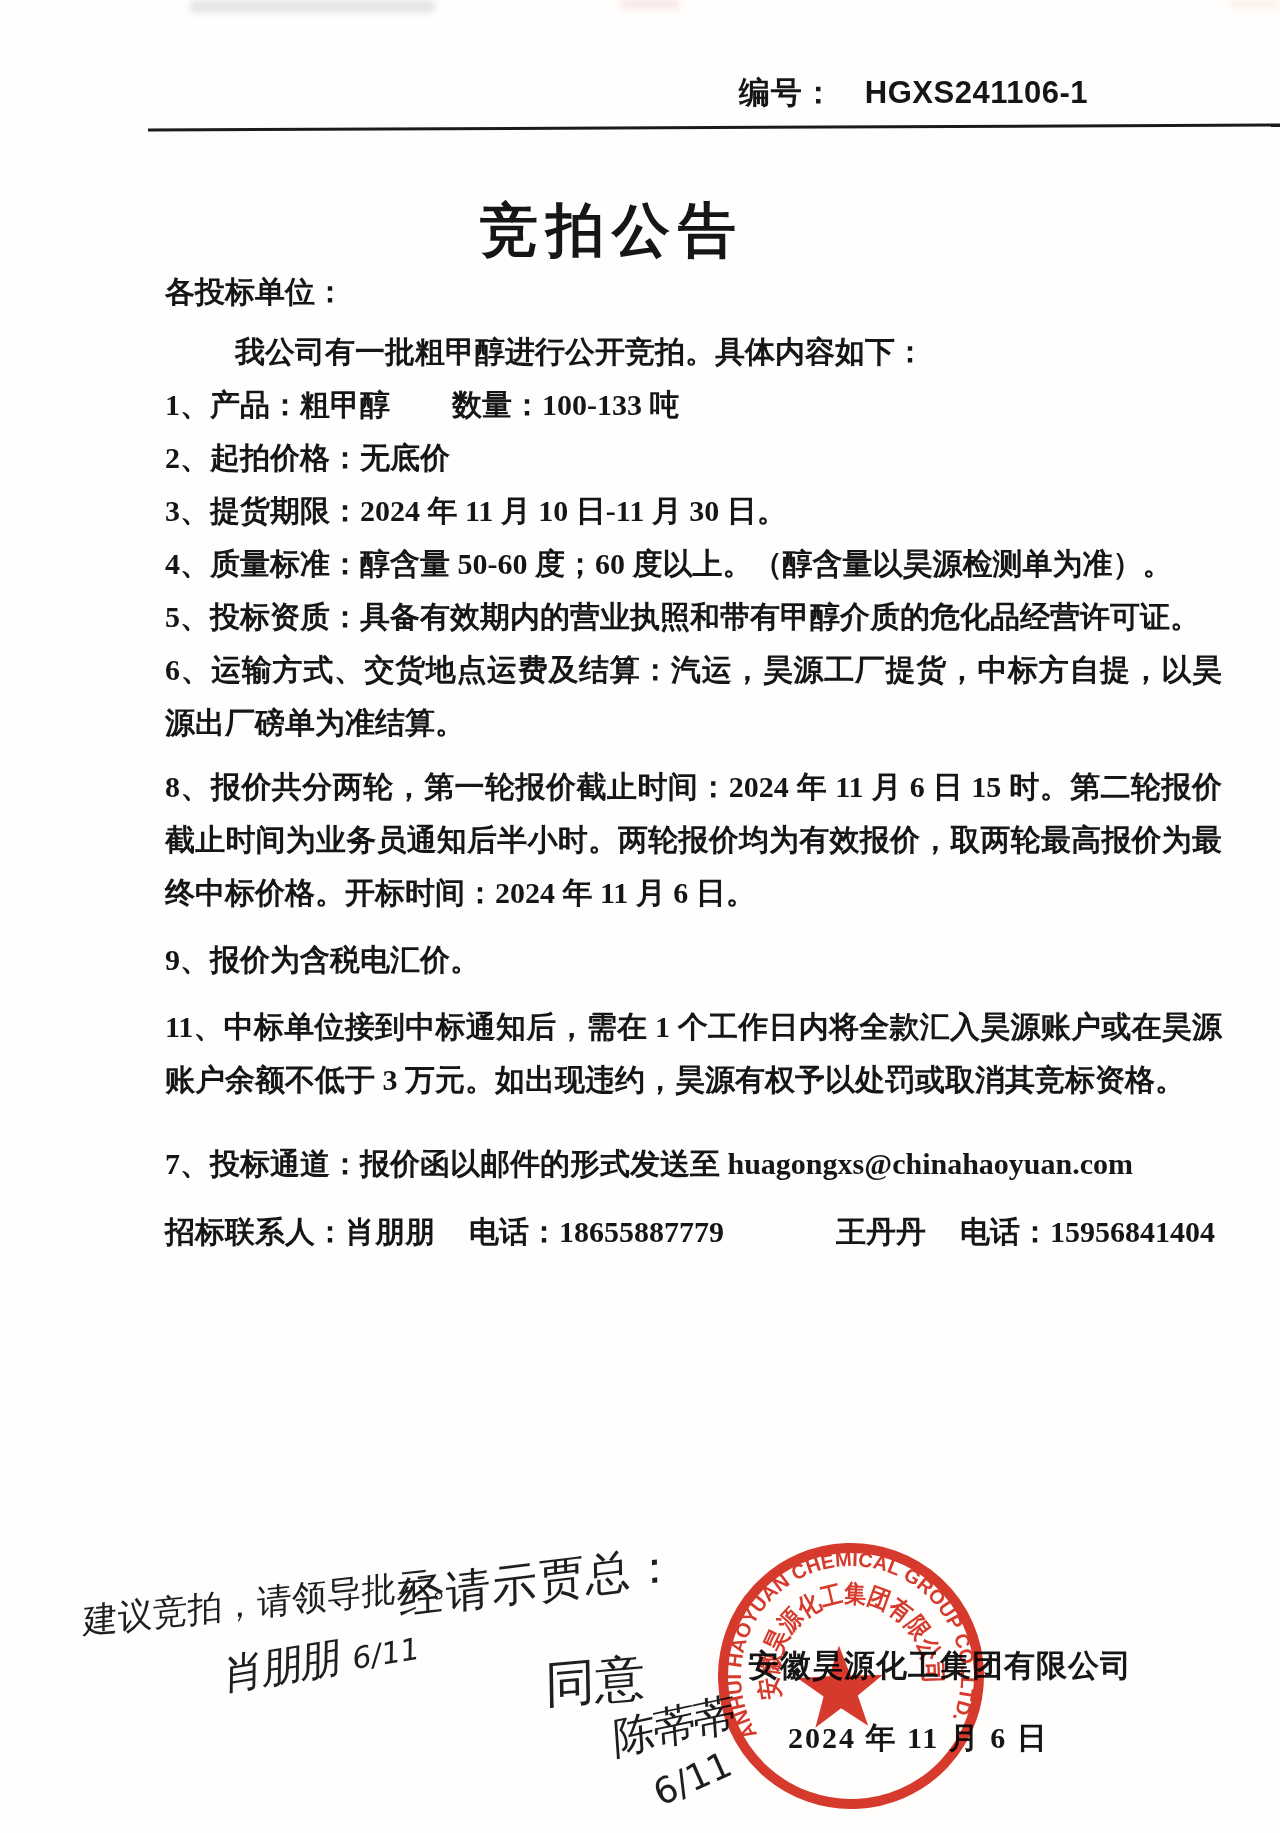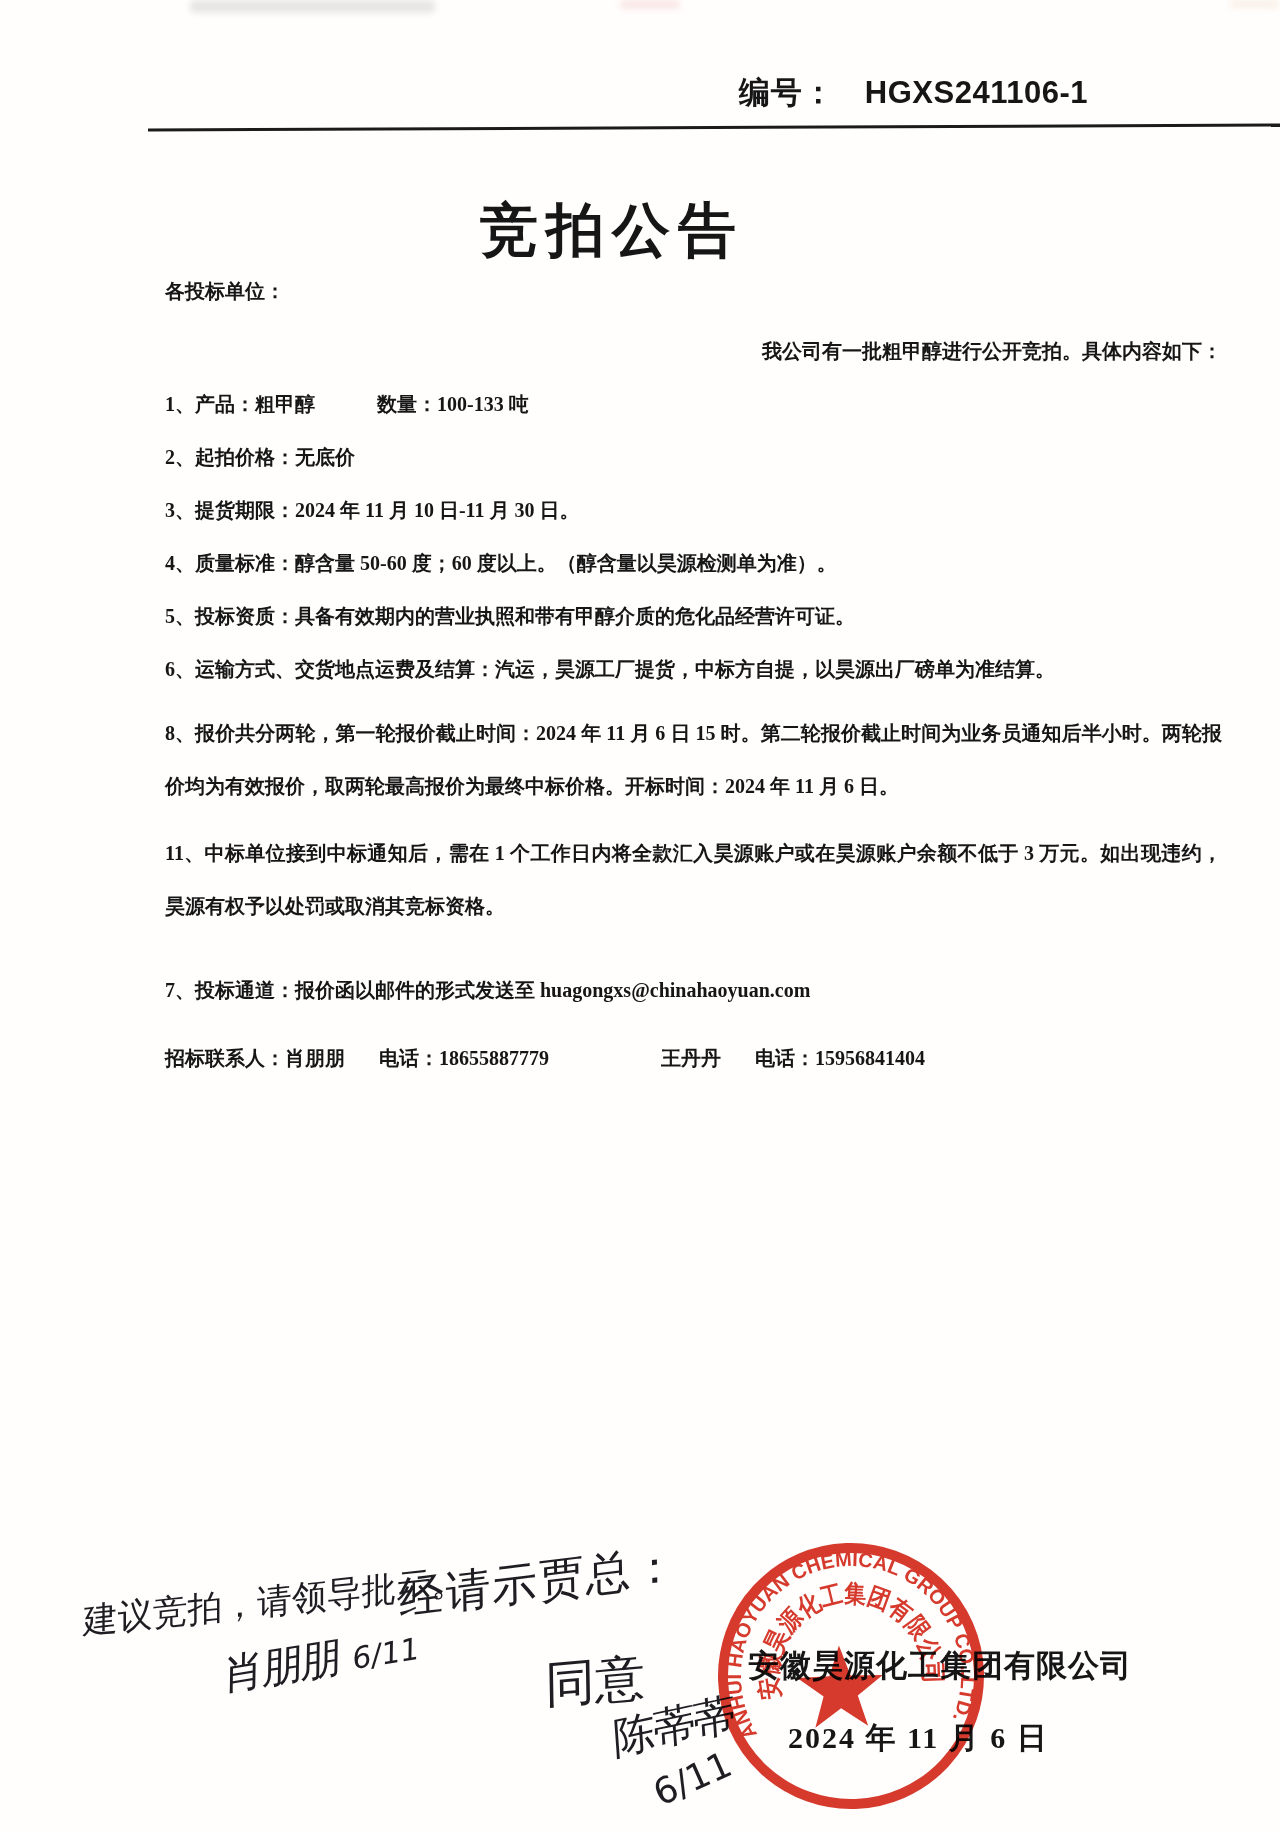--- a/index.html
+++ b/index.html
@@ -34,26 +34,26 @@
   .doc-title{
     position:absolute;top:198px;left:0;width:100%;
     margin:0;text-align:center;
     transform:translateX(-28px);
     font-family:"Liberation Sans","DejaVu Sans",sans-serif;
     font-weight:bold;font-size:58px;line-height:64px;letter-spacing:8px;
   }
 
   .content{
     position:absolute;top:265px;left:165px;width:1057px;
-    font-size:20px;font-weight:bold;line-height:53px;
+    font-size:30px;font-weight:bold;line-height:53px;
     text-align:justify;
   }
   .content p{margin:0;}
   .salutation{text-align:left;}
-  .intro{text-indent:70px;text-align:right;}
+  .intro{text-indent:70px;text-align:left;}
   .item1-spacer{display:inline-block;width:62px;}
   .g7{margin-top:7px !important;}
   .g11{margin-top:11px !important;}
   .g14{margin-top:14px !important;}
   .g15{margin-top:15px !important;}
   .g31{margin-top:31px !important;}
 
   .contacts{white-space:nowrap;text-align:left;}
   .contacts .sp-s{margin-left:34px;}
   .contacts .sp-l{margin-left:112px;}
@@ -111,20 +111,21 @@
     <p class="intro g7">我公司有一批粗甲醇进行公开竞拍。具体内容如下：</p>
 
     <p class="item"><span>1、产品：粗甲醇</span><span class="item1-spacer"></span><span>数量：100-133 吨</span></p>
 
     <p class="item">2、起拍价格：无底价</p>
     <p class="item">3、提货期限：2024 年 11 月 10 日-11 月 30 日。</p>
     <p class="item">4、质量标准：醇含量 50-60 度；60 度以上。（醇含量以昊源检测单为准）。</p>
     <p class="item">5、投标资质：具备有效期内的营业执照和带有甲醇介质的危化品经营许可证。</p>
     <p class="item">6、运输方式、交货地点运费及结算：汽运，昊源工厂提货，中标方自提，以昊源出厂磅单为准结算。</p>
     <p class="item g11">8、报价共分两轮，第一轮报价截止时间：2024 年 11 月 6 日 15 时。第二轮报价截止时间为业务员通知后半小时。两轮报价均为有效报价，取两轮最高报价为最终中标价格。开标时间：2024 年 11 月 6 日。</p>
+    <p class="item g14">9、报价为含税电汇价。</p>
     <p class="item g14">11、中标单位接到中标通知后，需在 1 个工作日内将全款汇入昊源账户或在昊源账户余额不低于 3 万元。如出现违约，昊源有权予以处罚或取消其竞标资格。</p>
     <p class="item g31">7、投标通道：报价函以邮件的形式发送至 huagongxs@chinahaoyuan.com</p>
 
     <div class="contacts g15">
       <span>招标联系人：</span><span>肖朋朋</span><span class="sp-s">电话：</span><span>18655887779</span><span class="sp-l">王丹丹</span><span class="sp-s">电话：</span><span>15956841404</span>
     </div>
   </div>
 
   <div class="hand hw-note1">建议竞拍，请领导批示。</div>
   <div class="hand hw-note1-sign">

